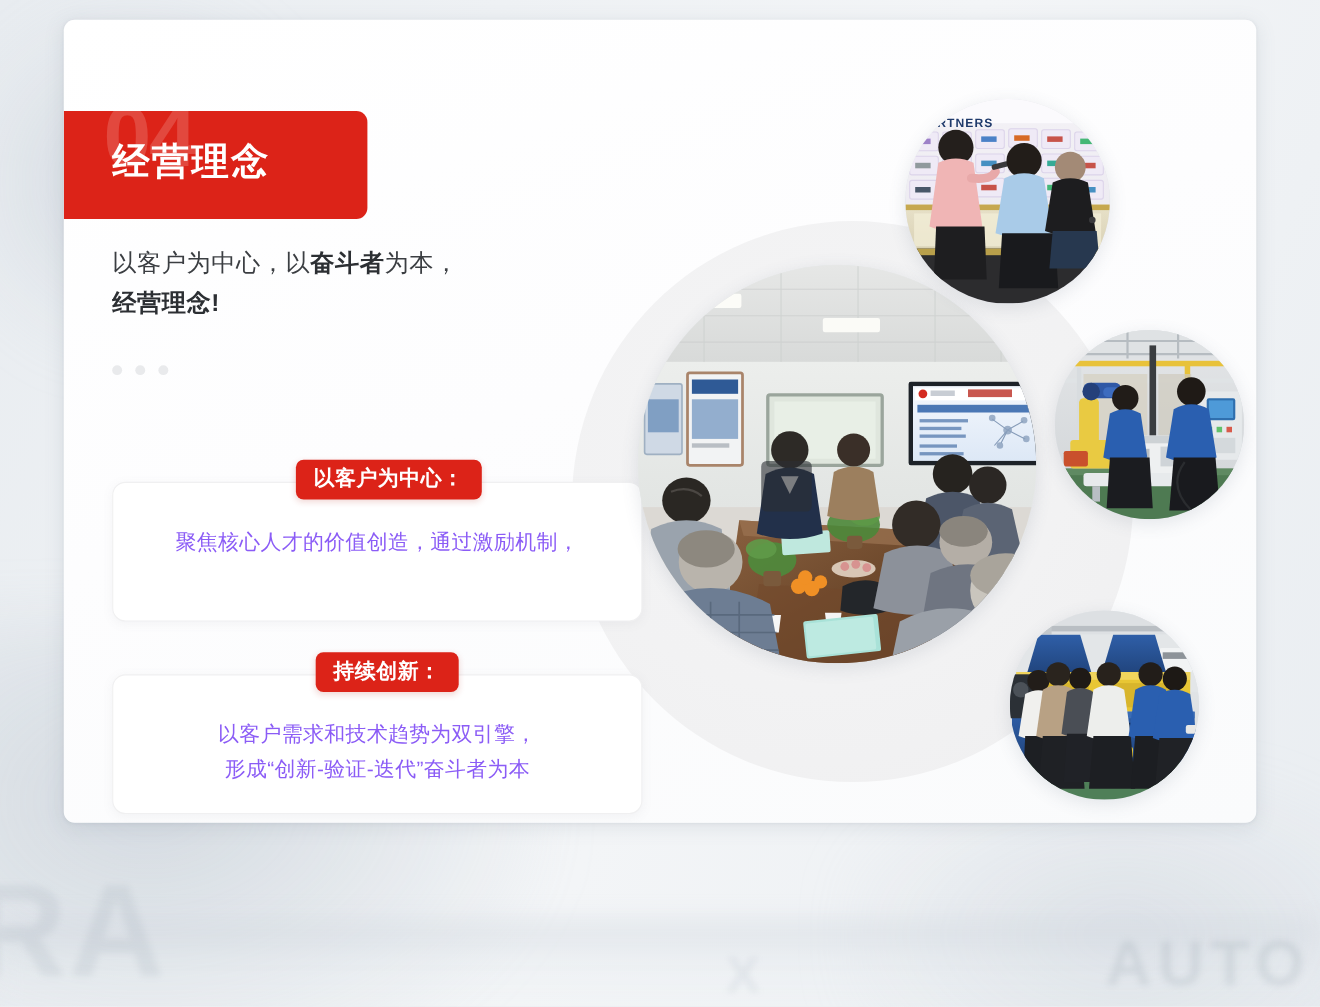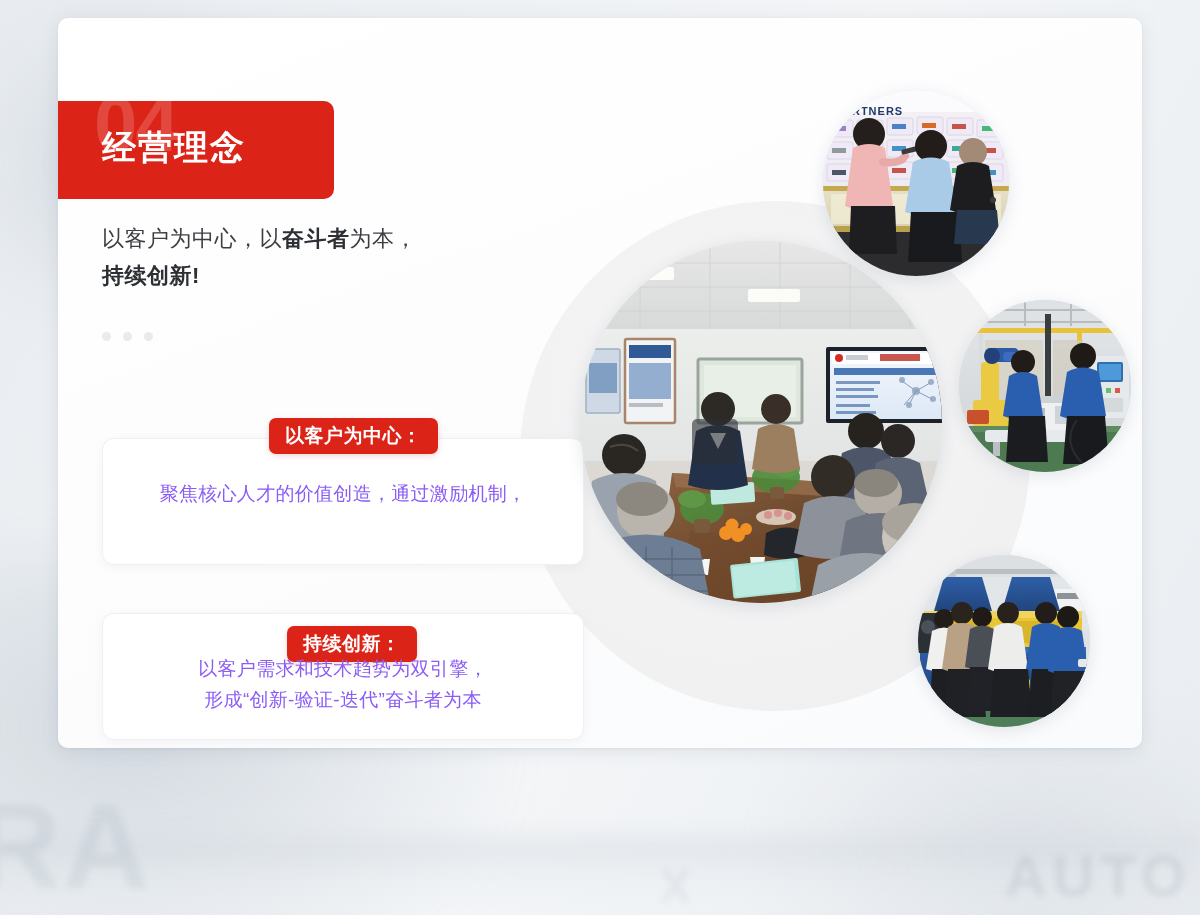--- a/index.html
+++ b/index.html
@@ -159,21 +159,21 @@
     font-size: 19px;
     font-weight: 700;
     letter-spacing: .5px;
     border-radius: 7px;
     padding: 8px 16px 9px 16px;
     white-space: nowrap;
     line-height: 1;
     box-shadow: 0 2px 6px rgba(180,40,30,.18);
   }
   .tag-one { left: 166px; }
-  .tag-two { left: 184px; margin-top: 33px; }
+  .tag-two { left: 184px; }
 
   .card-body {
     position: absolute;
     left: 20px; right: 20px; top: 40px;
     text-align: center;
     font-size: 19px;
     line-height: 1.62;
     color: #8b5cf6;
     letter-spacing: .3px;
   }
@@ -210,21 +210,21 @@
 
   <div class="deco-circle"></div>
 
   <div class="section-badge">
     <div class="badge-number">04</div>
     <div class="badge-title">经营理念</div>
   </div>
 
   <div class="subtitle">
     <span>以客户为中心，以</span><b>奋斗者</b><span>为本，</span><br>
-    <b>持续创新!</b>
+    <b>经营理念!</b>
   </div>
 
   <div class="dots">
     <span class="dot"></span>
     <span class="dot"></span>
     <span class="dot"></span>
   </div>
 
   <div class="value-card card-one">
     <div class="card-tag tag-one">以客户为中心：</div>

